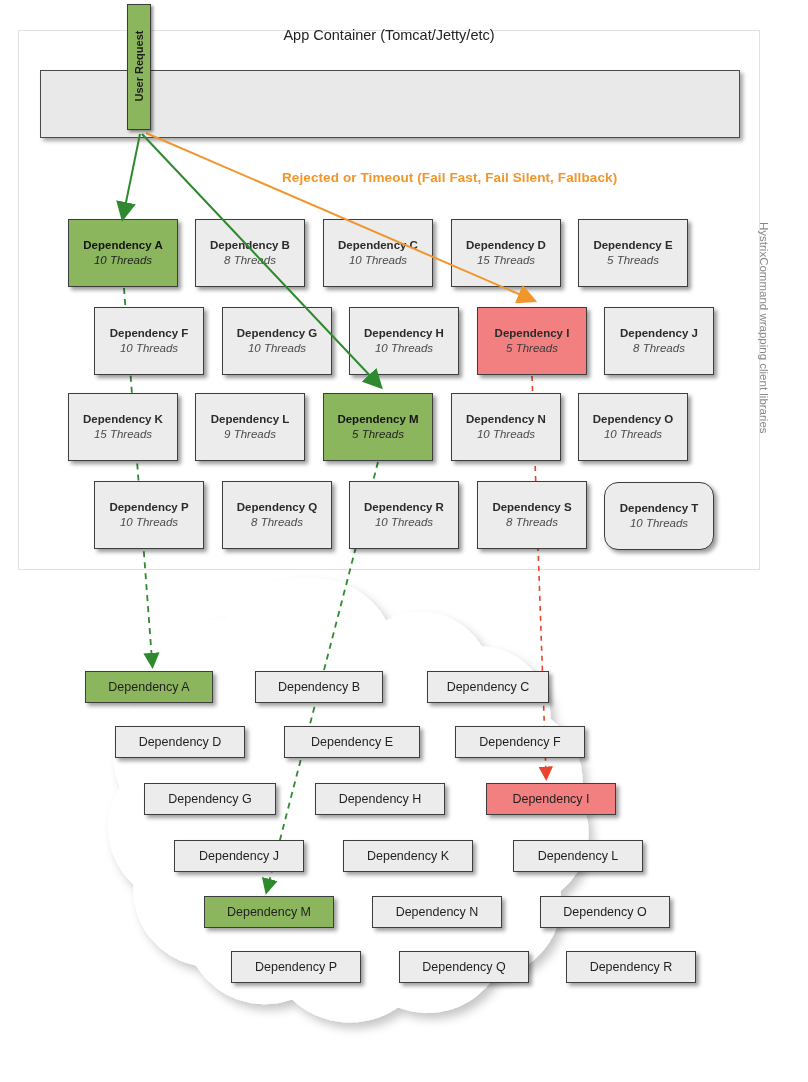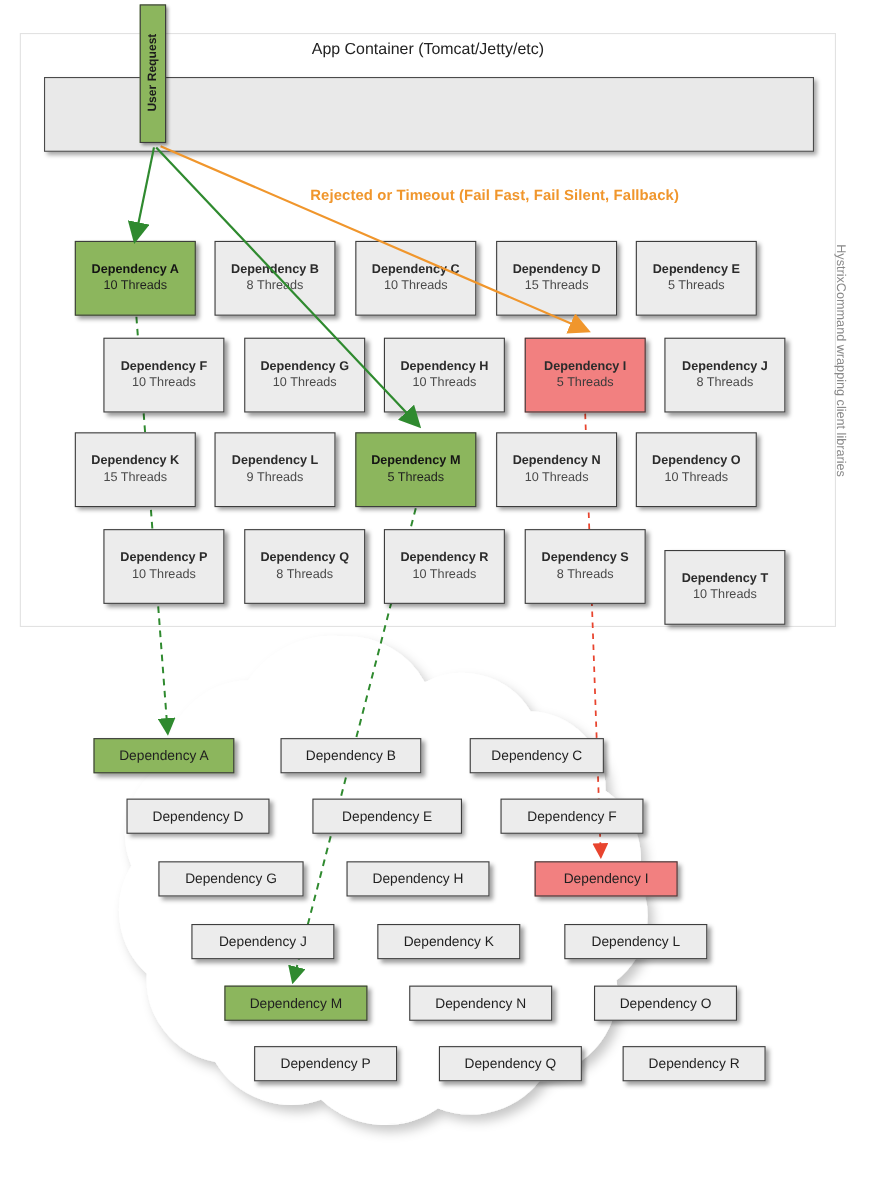--- a/index.html
+++ b/index.html
@@ -5,21 +5,21 @@
   html,body{margin:0;padding:0;background:#ffffff;}
   body{font-family:"Liberation Sans","DejaVu Sans",sans-serif;}
   #stage{position:relative;width:808px;height:1082px;overflow:hidden;background:#fff;}
 
   
   .app-container{
     position:absolute;left:18px;top:30px;width:742px;height:540px;
     background:#ffffff;border:1px solid #e2e2e2;box-sizing:border-box;
   }
   .app-title{
-    position:absolute;left:18px;top:34px;width:742px;height:22px;
+    position:absolute;left:18px;top:24px;width:742px;height:22px;
     text-align:center;font-size:14.5px;color:#222;line-height:22px;
   }
   .app-bar{
     position:absolute;left:40px;top:70px;width:700px;height:68px;
     background:#e9e9e9;border:1.5px solid #4a4a4a;box-sizing:border-box;
     box-shadow:3px 3px 4px rgba(0,0,0,.35);
   }
 
   
   .user-request{
@@ -54,21 +54,21 @@
 
   
   .dep{
     position:absolute;width:110px;height:68px;box-sizing:border-box;
     border:1.6px solid #3d3d3d;background:#ececec;
     box-shadow:3px 3px 4px rgba(0,0,0,.4);
     display:flex;flex-direction:column;align-items:center;justify-content:center;
     z-index:20;
   }
   .dep .nm{font-size:11.5px;font-weight:bold;color:#2b2b2b;line-height:15px;}
-  .dep .th{font-size:11.5px;color:#4a4a4a;line-height:15px;}
+  .dep .th{font-size:11.5px;color:#4a4a4a;line-height:15px;font-style:italic;}
   .dep.green{background:#8cb65d;}
   .dep.green .nm{color:#141414;}
   .dep.green .th{color:#1f1f1f;}
   .dep.red{background:#f28080;}
   .dep.red .nm{color:#2b2b2b;}
   .dep.red .th{color:#3a3a3a;}
 
   
   #cloud-wrap{position:absolute;left:0;top:575px;width:808px;height:500px;z-index:5;}
 
@@ -222,21 +222,21 @@
         <div class="th">8 Threads</div>
       </div>
       <div class="dep" style="left: 349px; top: 481px;">
         <div class="nm">Dependency R</div>
         <div class="th">10 Threads</div>
       </div>
       <div class="dep" style="left: 477px; top: 481px;">
         <div class="nm">Dependency S</div>
         <div class="th">8 Threads</div>
       </div>
-      <div class="dep" style="left: 604px; top: 500px;">
+      <div class="dep" style="left: 604px; top: 482px; border-radius: 14px;">
         <div class="nm">Dependency T</div>
         <div class="th">10 Threads</div>
       </div>
     </div>
 
   <div id="cloud-services">
       <div class="svc green" style="left: 85px; top: 671px; width: 128px;">Dependency A</div>
       <div class="svc" style="left: 255px; top: 671px; width: 128px;">Dependency B</div>
       <div class="svc" style="left: 427px; top: 671px; width: 122px;">Dependency C</div>
       <div class="svc" style="left: 115px; top: 726px; width: 130px;">Dependency D</div>

